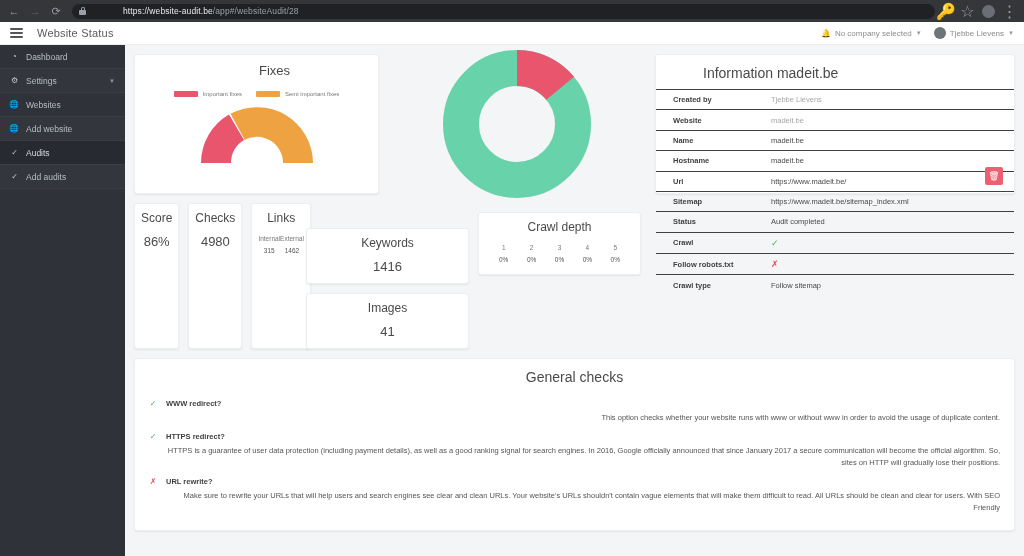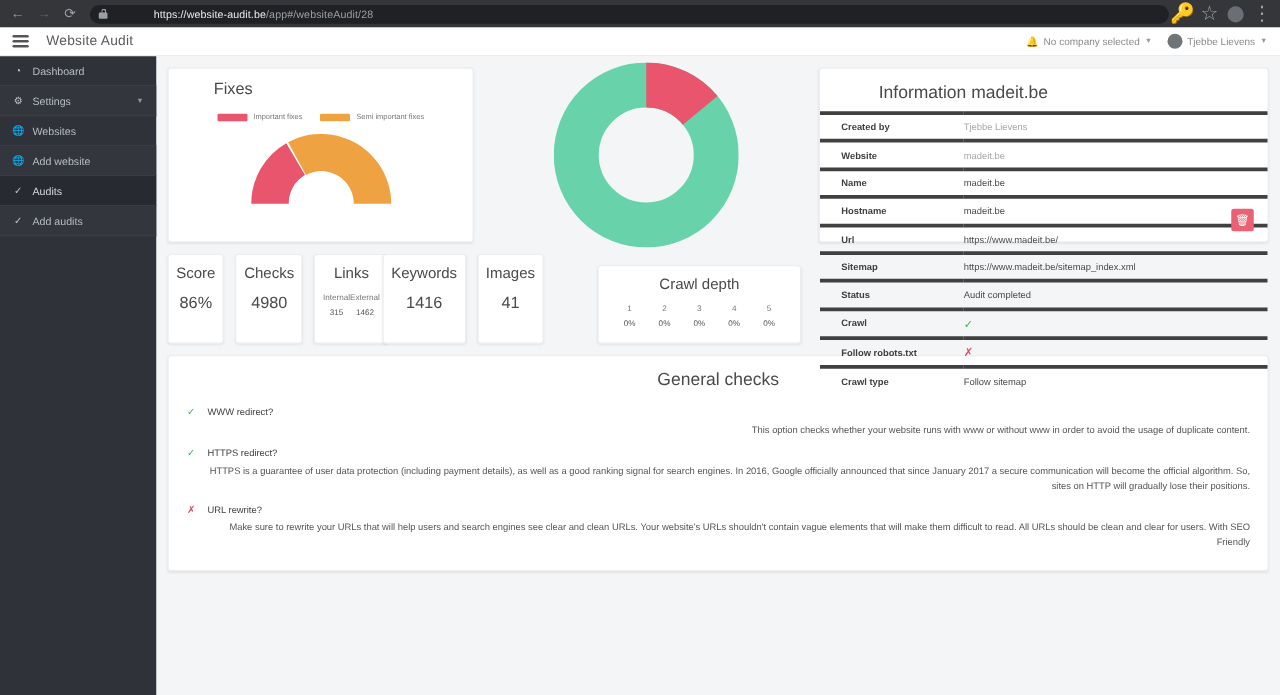--- a/index.html
+++ b/index.html
@@ -75,49 +75,49 @@
     background: #fff; border-radius: 3px;
     box-shadow: 0 1px 2px rgba(0,0,0,.07);
     border: 1px solid #edeef0;
   }
   .row1 { display: flex; gap: 9px; height: 140px; }
   .fixes-card { width: 245px; flex: 0 0 245px; padding-top: 8px; }
   .donut-card { flex: 1 1 auto; background: transparent; border: none; box-shadow: none;
     display: flex; align-items: center; justify-content: center; }
   .info-card { width: 360px; flex: 0 0 360px; }
 
-  .card-title { text-align: left; font-size: 13px; color: #4a4a4a; font-weight: 400; padding-left: 36px; }
+  .card-title { text-align: center; font-size: 13px; color: #4a4a4a; font-weight: 400; padding-left: 36px; }
   .fixes-legend { display: flex; justify-content: center; gap: 14px; margin-top: 13px; }
   .lg { display: flex; align-items: center; gap: 5px; font-size: 6px; color: #7a7a7a; }
   .sw { width: 24px; height: 6px; border-radius: 1px; display: block; }
 
   .gauge-wrap { display: flex; justify-content: center; margin-top: 6px; }
 
   
   .info-card { position: relative; }
   .info-title { text-align: left; font-size: 14px; color: #4a4a4a; padding: 10px 0 8px; margin-left: 47px; }
   .info-table { width: 100%; border-collapse: collapse; }
-  .info-table tr { border-top: 3px solid #404040; }
+  .info-table tr { border-top: 1px solid #404040; }
   .info-table td { padding: 5.2px 0; font-size: 7.5px; vertical-align: middle; }
   .info-table td.k { width: 115px; padding-left: 17px; font-weight: bold; color: #3f3f3f; }
   .info-table td.v { color: #4a4a4a; }
   .info-table td.v.muted { color: #a7a7a7; }
   .tick { color: #3ab95a; font-size: 9px; }
   .cross { color: #e8485e; font-size: 9px; }
   .del-btn {
     position: absolute; right: 11px; bottom: 8px;
     width: 18px; height: 18px; border-radius: 2px;
     background: #ec6073; display: flex; align-items: center; justify-content: center;
     color: #fff; font-size: 9px; border: none;
   }
 
   
   .row2 { display: flex; gap: 9px; margin-top: 9px; }
   .stat-col { width: 163px; flex: 0 0 163px; display: flex; flex-direction: row; gap: 9px; }
-  .stat-col-wide { width: 163px; flex: 0 0 163px; display: flex; gap: 9px; }
+  .stat-col-wide { width: 163px; flex: 0 0 163px; display: flex; flex-direction: column; gap: 9px; margin-top: 25px; }
   .spacer-col { flex: 1 1 auto; }
   .stat {
     padding: 7px 6px 9px; text-align: center;
   }
   .stat .lab { font-size: 12px; color: #4a4a4a; }
   .stat .val { font-size: 13px; color: #4a4a4a; margin-top: 9px; }
   .stat.tall { padding-bottom: 11px; }
   .pair { display: flex; justify-content: space-around; margin-top: 10px; }
   .pair .sub { text-align: center; }
   .pair .sub .t { font-size: 6.5px; color: #777; }
@@ -129,21 +129,21 @@
   .depth .d .n { font-size: 6.5px; color: #555; margin-top: 5px; }
 
   
   .gc-card { margin-top: 9px; padding: 10px 14px 8px; }
   .gc-title { text-align: center; font-size: 14px; color: #4a4a4a; margin-bottom: 14px; }
   .chk { margin-bottom: 8px; }
   .chk-head { display: flex; align-items: flex-start; gap: 9px; }
   .chk-mark { font-size: 8px; line-height: 10px; width: 8px; flex: 0 0 auto; text-align: center; }
   .chk-mark.ok { color: #3ab95a; }
   .chk-mark.no { color: #e8485e; }
-  .chk-q { font-size: 7.5px; font-weight: normal; color: #3f3f3f; }
+  .chk-q { font-size: 7.5px; font-weight: bold; color: #3f3f3f; }
   .chk-d { font-size: 7.5px; color: #555; line-height: 12px; margin-top: 3px; margin-left: 17px; text-align: right; }
 </style>
 </head>
 <body>
 
 <div class="browser-bar">
   <div class="nav-btn">←</div>
   <div class="nav-btn dim">→</div>
   <div class="nav-btn">⟳</div>
   <div class="omnibox">
@@ -160,21 +160,21 @@
     <div class="ci">⋮</div>
   </div>
 </div>
 
 <div class="app-header">
   <div class="hamburger">
       <span></span>
       <span></span>
       <span></span>
     </div>
-  <div class="app-title">Website Audit</div>
+  <div class="app-title">Website Status</div>
   <div class="header-right">
     <div class="hdr-item">
       <span class="bell">🔔</span>
       <span>No company selected</span>
       <span class="caret">▼</span>
     </div>
     <div class="hdr-item">
       <span class="avatar-sm"></span>
       <span>Tjebbe Lievens</span>
       <span class="caret">▼</span>

